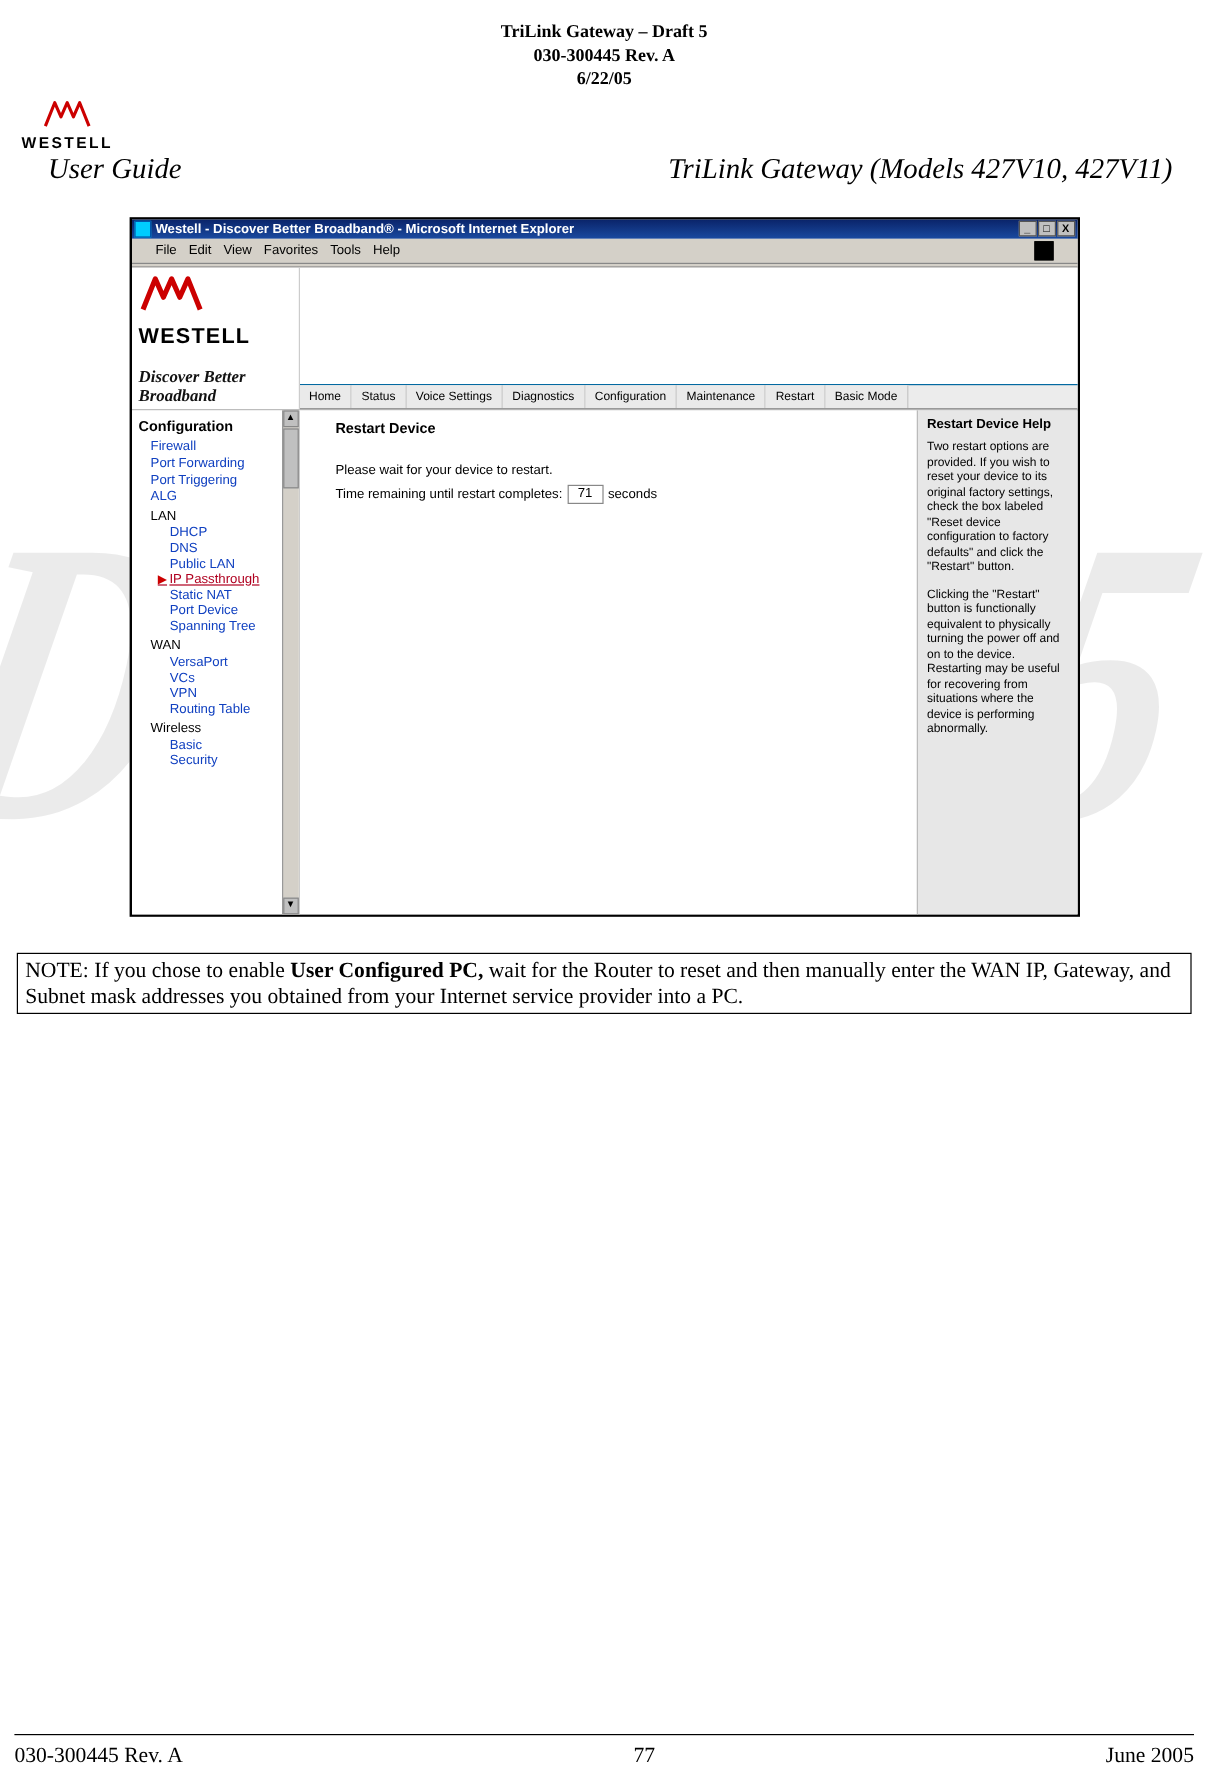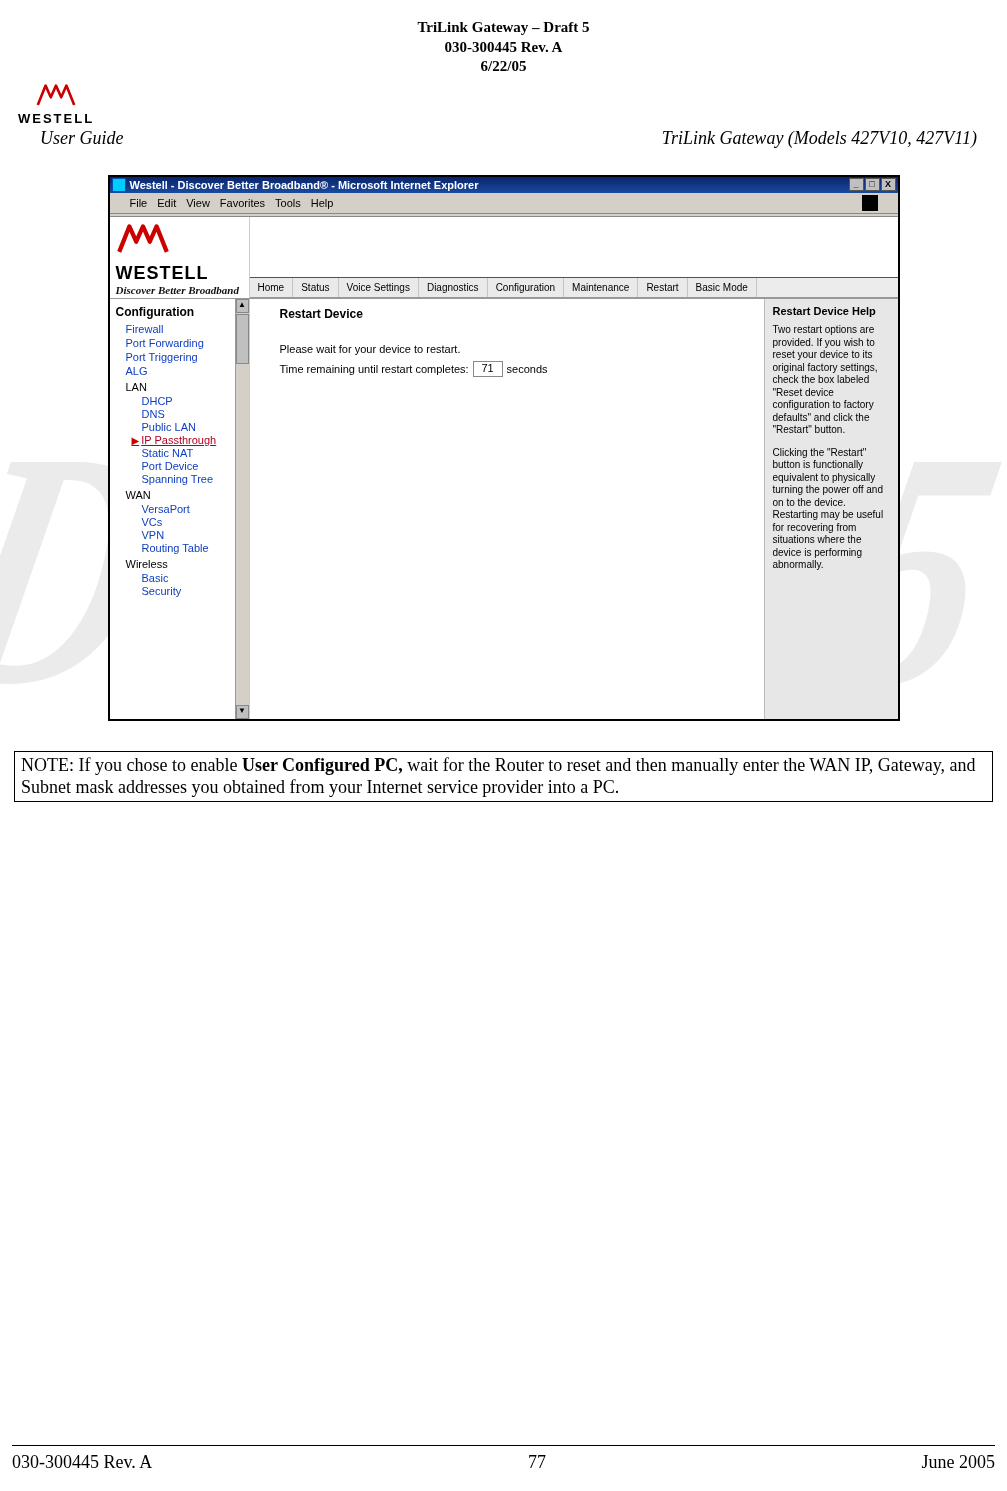--- a/index.html
+++ b/index.html
@@ -45,21 +45,21 @@
     .logo-text {
       font-family: Arial, sans-serif;
       font-weight: bold;
       letter-spacing: 2px;
       font-size: 13px;
       margin-top: 2px;
     }
     .meta-row {
       display:flex; justify-content:space-between;
       font-style: italic;
-      font-size: 18px;
+      font-size: 24px;
       padding: 2px 18px 8px 28px;
     }
     .body-text {
       font-size: 18px;
       padding: 18px 2px 0 2px;
       line-height: 1.25;
     }
 
     
     .screenshot {
@@ -98,21 +98,21 @@
     .banner-left {
       width: 140px;
       background:#fff;
       padding:6px 6px 2px;
       border-right:1px solid #ccc;
     }
     .w-logo-big { width:54px; height:34px; margin-bottom:4px; }
     .w-name-big { font-family:Arial,sans-serif; font-weight:bold; font-size:18px; letter-spacing:1px; color:#000; }
     .tagline {
       font-family: Georgia, serif; font-style: italic; font-weight:bold;
-      font-size:11px; color:#111; margin-top:0;
+      font-size:14px; color:#111; margin-top:16px;
     }
     .banner-tabs {
       flex:1; display:flex; flex-direction:column;
     }
     .banner-top-space { flex:1; background:#fff; }
     .tabrow {
       display:flex;
       background:#ececec;
       border-top:1px solid #0369a1;
       border-bottom:1px solid #999;

